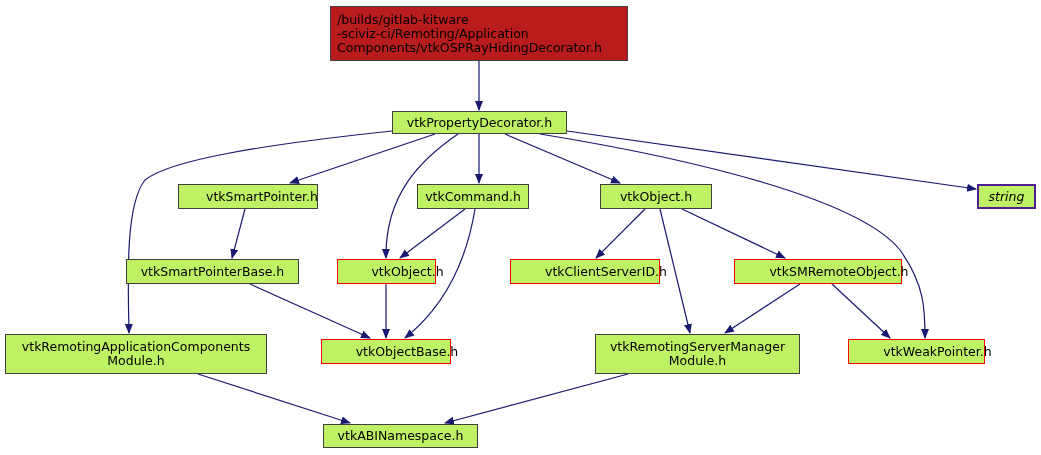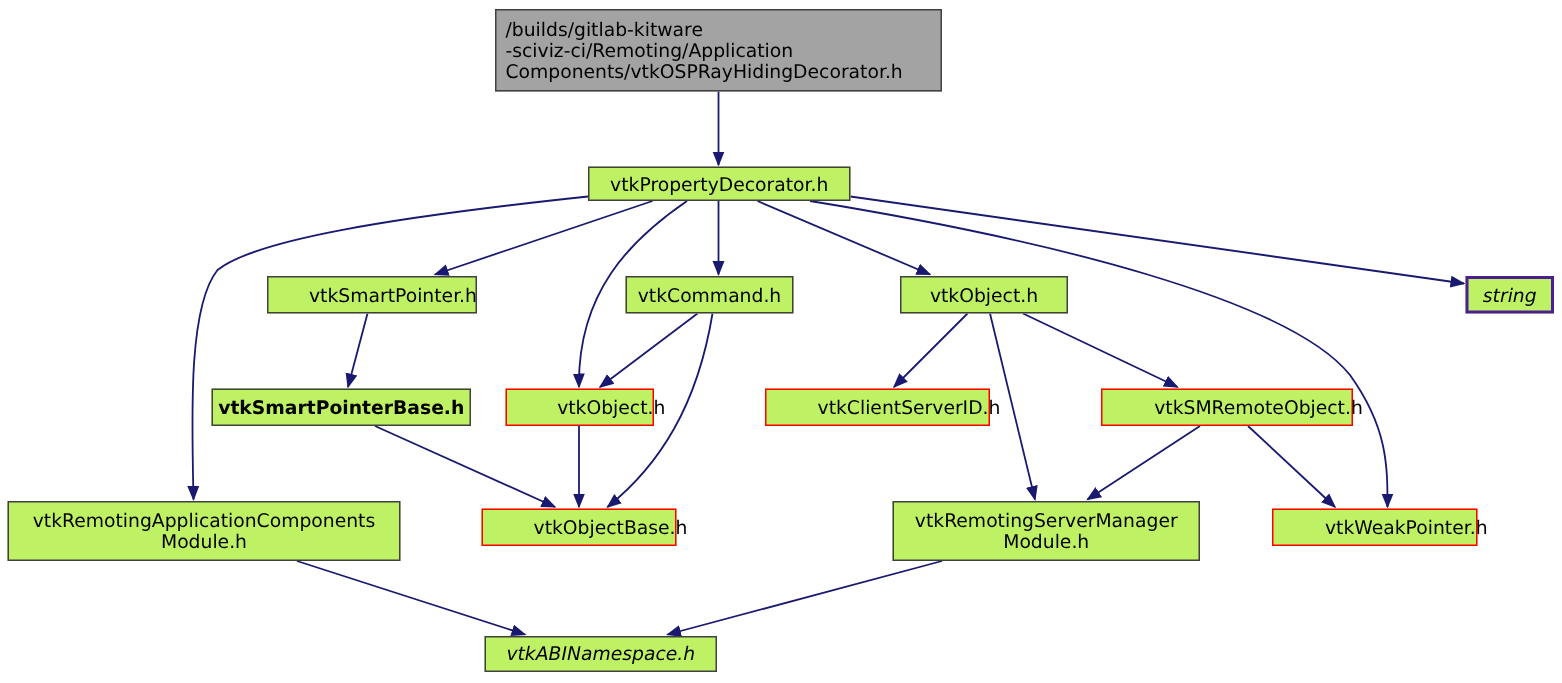--- a/index.html
+++ b/index.html
@@ -2,21 +2,21 @@
 <html><head>
 <meta charset="utf-8">
 <style>
   html, body { margin: 0; padding: 0; background: #ffffff; }
   body { width: 1041px; height: 455px; position: relative; overflow: hidden;
          font-family: "DejaVu Sans", sans-serif; }
   #graph { position: absolute; left: 0; top: 0; width: 1041px; height: 455px; }
   .node { position: absolute; box-sizing: border-box; display: flex; align-items: center;
           justify-content: center; text-align: center; font-size: 12.5px; line-height: 14px;
           color: #000; background: #bef264; cursor: pointer; white-space: pre-line; }
-  .node.root { background: #a3a3a3; border: 1px solid #404040; justify-content: flex-start;
+  .node.root { background: #b91c1c; border: 1px solid #404040; justify-content: flex-start;
                text-align: left; padding-left: 6px; }
   .node.normal { border: 1px solid #404040; }
   .node.red { border: 1px solid #ff0000; padding-left: 42px; }
   .node.gray { border: 2px solid #4c1d95; font-style: italic; }
 </style>
 </head>
 <body>
 
 <svg id="graph" width="1041" height="455" viewBox="0 0 1041 455">
   <defs>
@@ -50,24 +50,24 @@
 
 <div id="nodes">
   <div class="node root" style="left: 330px; top: 6px; width: 298px; height: 55px;">/builds/gitlab-kitware
 -sciviz-ci/Remoting/Application
 Components/vtkOSPRayHidingDecorator.h</div>
   <div class="node normal" style="left: 392px; top: 111px; width: 175px; height: 23px;">vtkPropertyDecorator.h</div>
   <div class="node normal" style="left: 178px; top: 184px; width: 140px; height: 25px; padding-left: 28px;">vtkSmartPointer.h</div>
   <div class="node normal" style="left: 417px; top: 184px; width: 112px; height: 25px;">vtkCommand.h</div>
   <div class="node normal" style="left: 600px; top: 184px; width: 112px; height: 25px;">vtkObject.h</div>
   <div class="node gray" style="left: 977px; top: 184px; width: 59px; height: 25px;">string</div>
-  <div class="node normal" style="left: 141px; top: 259px; width: 173px; height: 25px; font-weight: bold;">vtkSmartPointerBase.h</div>
+  <div class="node normal" style="left: 126px; top: 259px; width: 173px; height: 25px;">vtkSmartPointerBase.h</div>
   <div class="node red" style="left: 337px; top: 259px; width: 99px; height: 25px;">vtkObject.h</div>
   <div class="node red" style="left: 510px; top: 259px; width: 150px; height: 25px;">vtkClientServerID.h</div>
   <div class="node red" style="left: 734px; top: 259px; width: 168px; height: 25px;">vtkSMRemoteObject.h</div>
   <div class="node normal" style="left: 5px; top: 334px; width: 262px; height: 40px;">vtkRemotingApplicationComponents
 Module.h</div>
   <div class="node red" style="left: 321px; top: 339px; width: 130px; height: 25px;">vtkObjectBase.h</div>
   <div class="node normal" style="left: 595px; top: 334px; width: 205px; height: 40px;">vtkRemotingServerManager
 Module.h</div>
   <div class="node red" style="left: 848px; top: 339px; width: 137px; height: 25px;">vtkWeakPointer.h</div>
-  <div class="node normal" style="left: 323px; top: 424px; width: 155px; height: 24px; font-style: italic;">vtkABINamespace.h</div>
+  <div class="node normal" style="left: 323px; top: 424px; width: 155px; height: 24px;">vtkABINamespace.h</div>
 </div>
 
 </body></html>

